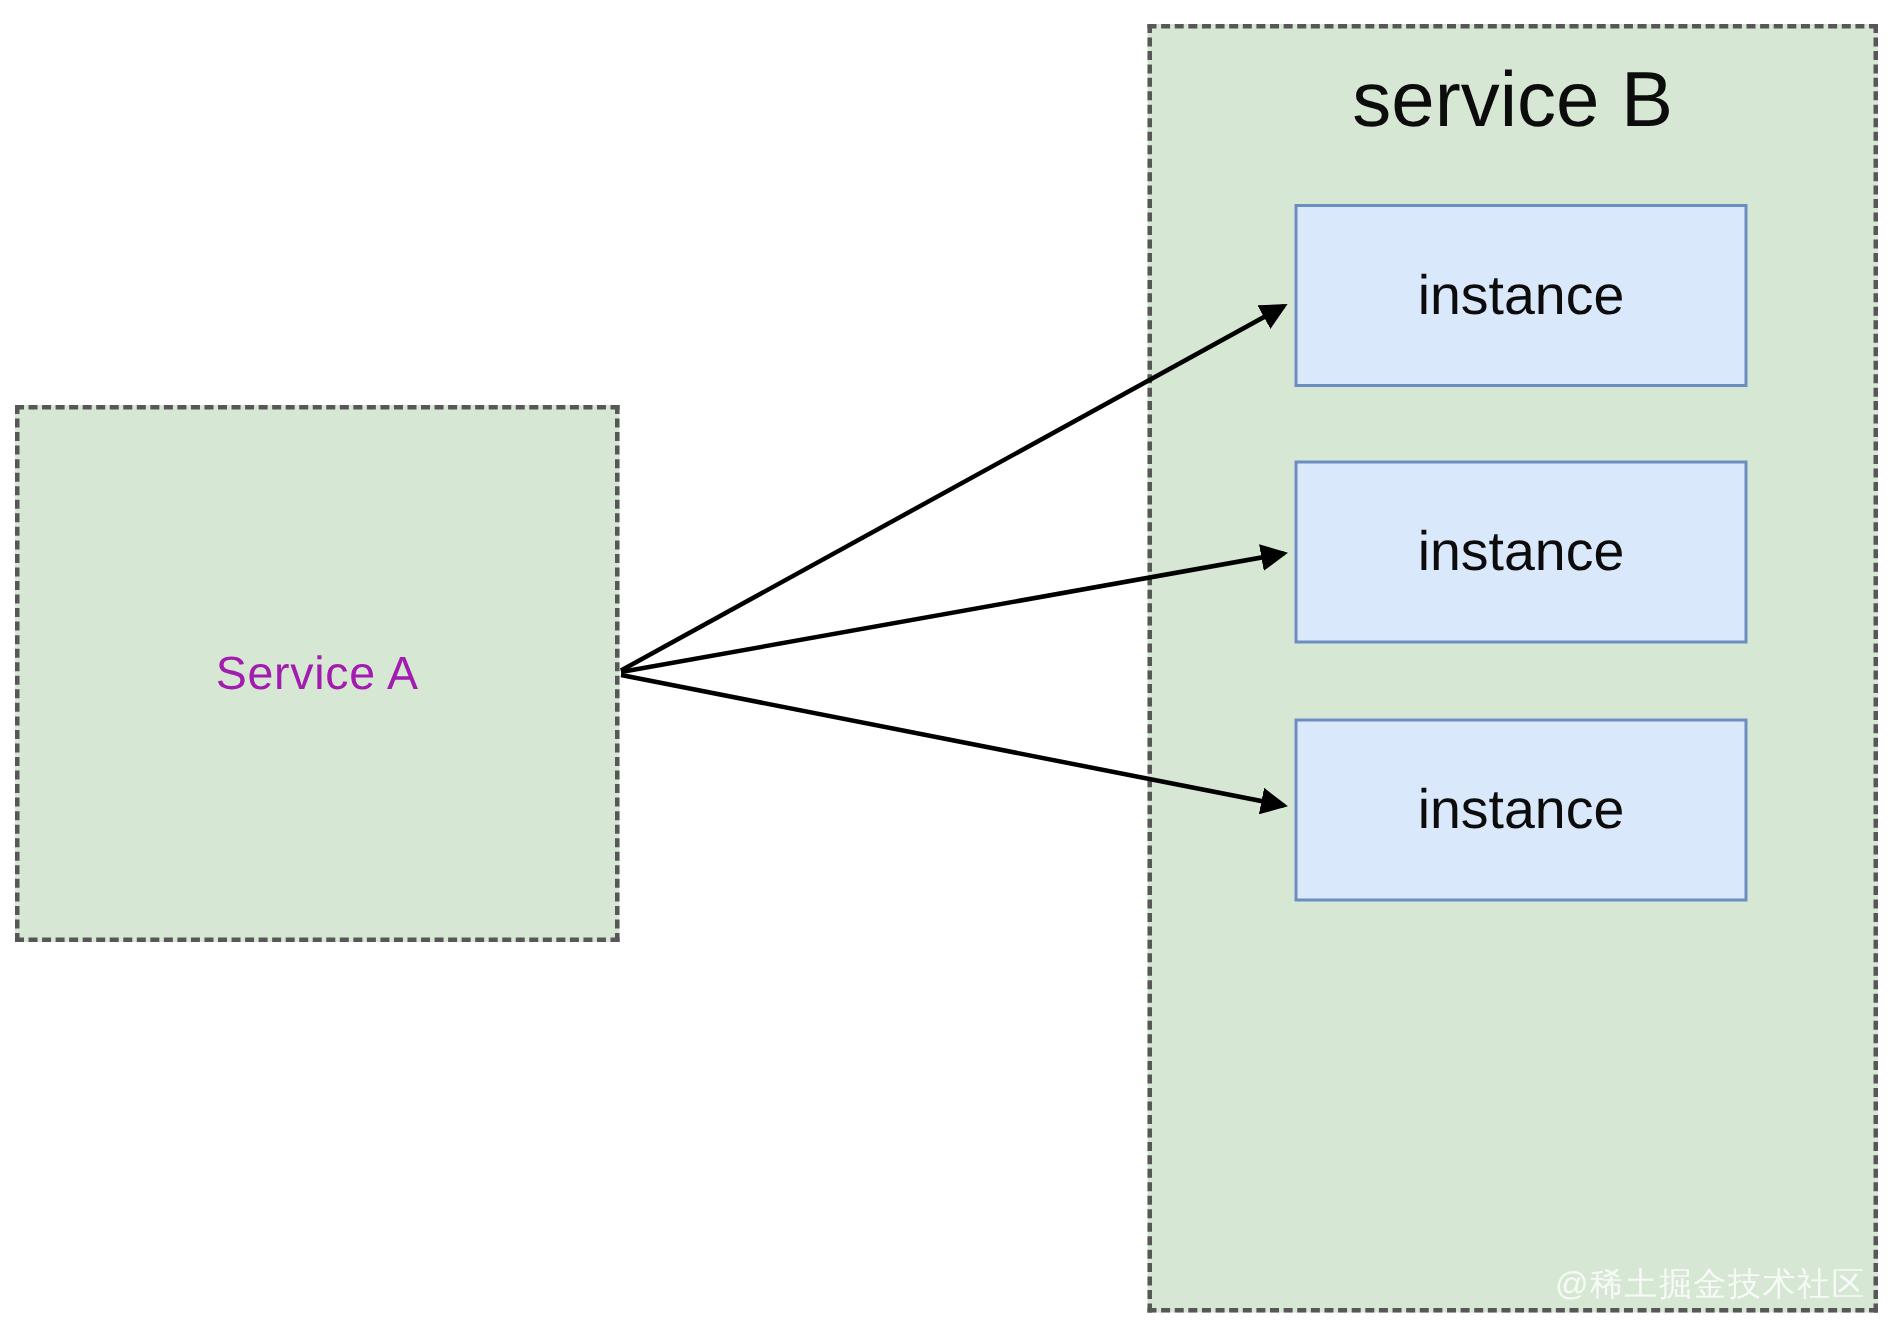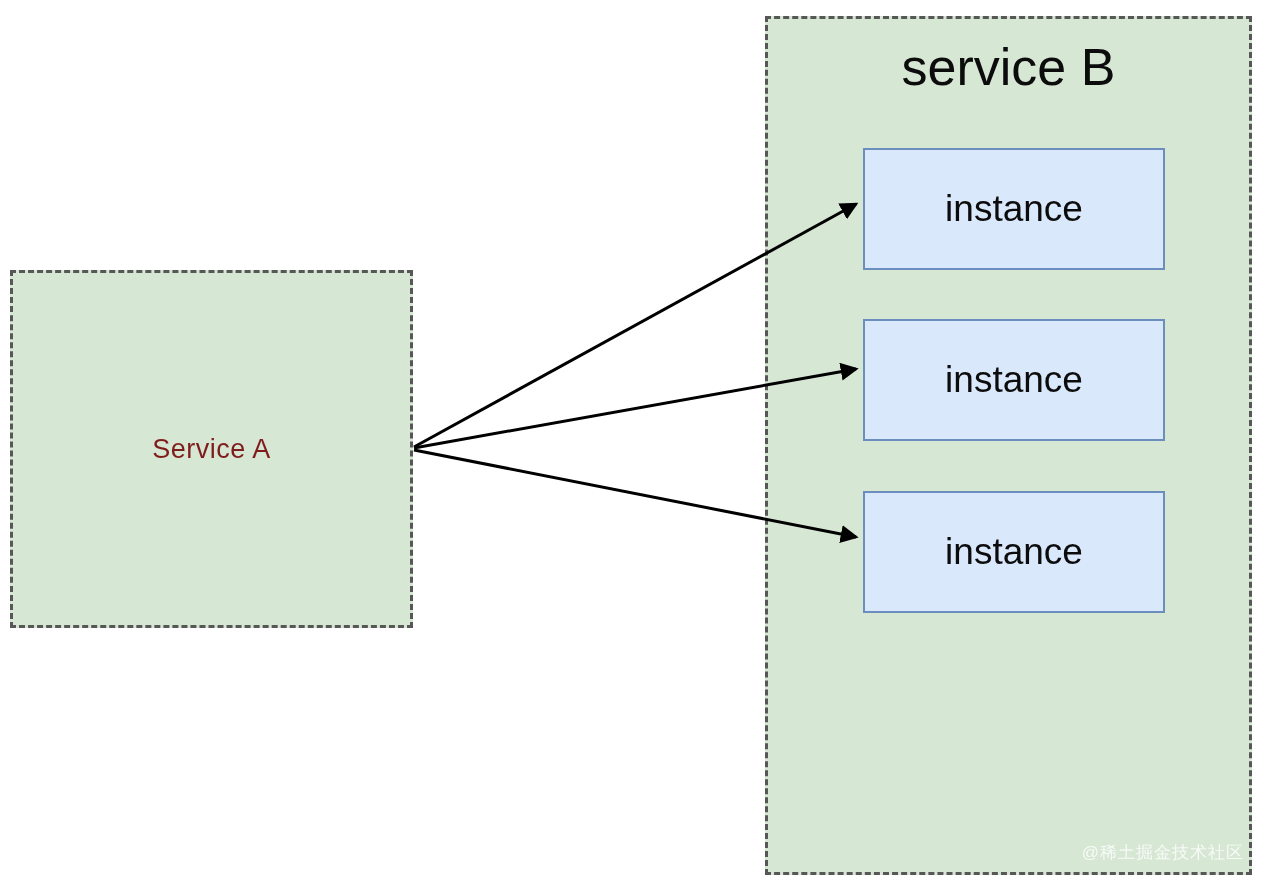--- a/index.html
+++ b/index.html
@@ -23,22 +23,22 @@
   .service-a {
     left: 10px;
     top: 270px;
     width: 403px;
     height: 358px;
     display: flex;
     align-items: center;
     justify-content: center;
   }
   .service-a .label {
-    font-size: 27px;
-    color: #7f1d1d;
+    font-size: 31px;
+    color: #a21caf;
     letter-spacing: 0.5px;
   }
 
   .service-b {
     left: 765px;
     top: 16px;
     width: 487px;
     height: 859px;
   }
   .service-b .title {
@@ -54,21 +54,20 @@
   .instance {
     position: absolute;
     left: 863px;
     width: 302px;
     height: 122px;
     background: #dae8fc;
     border: 2px solid #6c8ebf;
     display: flex;
     align-items: center;
     justify-content: center;
-    margin-top: 12px;
   }
   .instance-1 { top: 136px; }
   .instance-2 { top: 307px; }
   .instance-3 { top: 479px; }
   .instance .label {
     font-size: 37px;
     color: #0c0c0c;
   }
 
   
@@ -79,21 +78,21 @@
     width: 1264px;
     height: 896px;
     pointer-events: none;
   }
 
   
   .watermark {
     position: absolute;
     right: 20px;
     top: 841px;
-    font-size: 17px;
+    font-size: 22px;
     color: rgba(255, 255, 255, 0.8);
     letter-spacing: 1px;
     margin-left: 40px;
   }
 </style>
 </head>
 <body>
 
 <div class="canvas">
 

